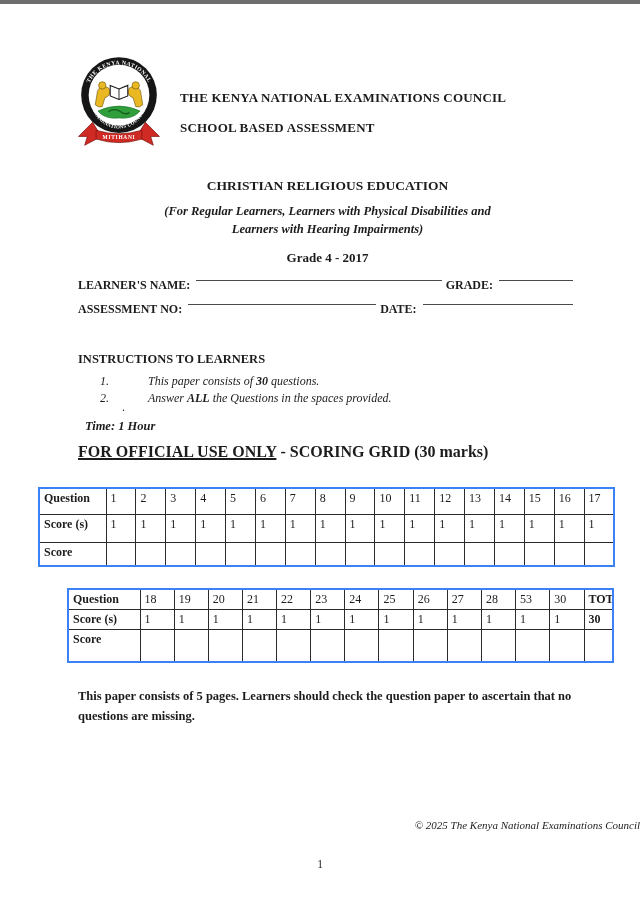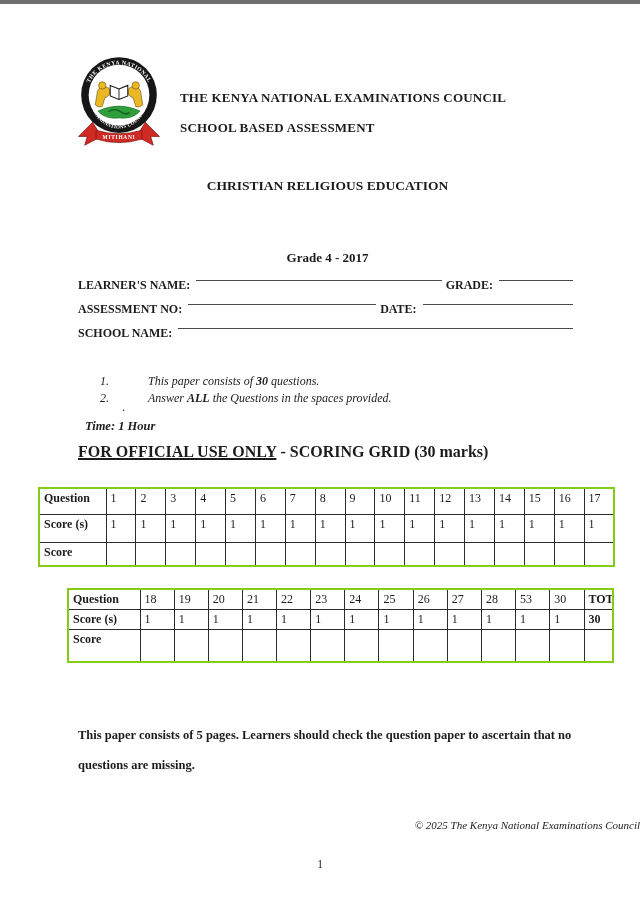--- a/index.html
+++ b/index.html
@@ -19,35 +19,35 @@
   .w78{flex:0 0 74px;}
   .w192{flex:0 0 188px;}
   .instr-h{position:absolute;left:78px;top:352px;font-weight:bold;font-size:12.5px;}
   .item{position:absolute;left:100px;font-style:italic;font-size:12px;}
   .inum{display:inline-block;width:48px;}
   .item b{font-weight:bold;}
   .stray{position:absolute;left:122px;top:400px;font-size:12px;}
   .time{position:absolute;left:85px;top:419px;font-weight:bold;font-style:italic;font-size:12.5px;}
   .official{position:absolute;left:78px;top:443px;font-weight:bold;font-size:16px;}
   .official .u{text-decoration:underline;text-decoration-thickness:1.5px;}
-  table.grid{position:absolute;border-collapse:collapse;table-layout:fixed;font-size:12px;border:2px solid #84cc16;}
+  table.grid{position:absolute;border-collapse:collapse;table-layout:fixed;font-size:12px;border:2px solid #3b82f6;}
   #t1{left:38px;top:487px;width:577px;}
   #t2{left:67px;top:588px;width:547px;}
   table.grid td{border:1px solid #2b2b2b;box-sizing:border-box;padding:2px 4px;vertical-align:top;text-align:left;overflow:hidden;}
   table.grid td.lbl{font-weight:bold;}
   #t1 td.lbl{width:67px;}
   #t2 td.lbl{width:72px;}
   #t2 td.total{width:29px;}
   #t1 tr:nth-child(1){height:26px;}
   #t1 tr:nth-child(2){height:28px;}
   #t1 tr:nth-child(3){height:24px;}
   #t2 tr:nth-child(1){height:20px;}
   #t2 tr:nth-child(2){height:19px;}
   #t2 tr:nth-child(3){height:32px;}
-  .note{position:absolute;left:78px;top:686px;width:508px;font-weight:bold;font-size:12.5px;line-height:30px;margin-top:34px;}
+  .note{position:absolute;left:78px;top:686px;width:508px;font-weight:bold;font-size:12.5px;line-height:20px;}
   .copyright{position:absolute;left:0;top:819px;width:640px;text-align:right;font-style:italic;font-size:11px;}
   .pagenum{position:absolute;left:0;top:858px;width:640px;text-align:center;font-size:11.5px;}
 </style>
 </head>
 <body>
 
 <div class="page">
   <div class="topbar"></div>
 
   <div class="logo">
@@ -88,39 +88,40 @@
       <text x="50" y="95" text-anchor="middle" fill="#ffffff" font-size="6.2" font-weight="bold" letter-spacing="0.8" font-family="Liberation Serif, serif">MITIHANI</text>
     </svg>
   </div>
 
   <div class="org">
     <div class="l1">THE KENYA NATIONAL EXAMINATIONS COUNCIL</div>
     <div class="l2">SCHOOL BASED ASSESSMENT</div>
   </div>
 
   <div class="cblock subject">CHRISTIAN RELIGIOUS EDUCATION</div>
+  <div class="cblock audience">
+    <div>(For Regular Learners, Learners with Physical Disabilities and</div>
+    <div>Learners with Hearing Impairments)</div>
+  </div>
   <div class="cblock grade">Grade 4 - 2017</div>
 
   <div class="frow" style="top:278px">
     <span class="lbl">LEARNER'S NAME:</span>
     <span class="fline grow"></span>
     <span class="lbl">GRADE:</span>
     <span class="fline w78"></span>
   </div>
   <div class="frow" style="top:302px">
     <span class="lbl">ASSESSMENT NO:</span>
     <span class="fline w192"></span>
     <span class="lbl">DATE:</span>
     <span class="fline grow"></span>
   </div>
-  <div class="frow" style="top:326px">
-    <span class="lbl">SCHOOL NAME:</span>
-    <span class="fline grow"></span>
-  </div>
-
+
+  <div class="instr-h">INSTRUCTIONS TO LEARNERS</div>
   <div class="item" style="top:374px">
     <span class="inum">1.</span><span><span>This paper consists of </span><b>30</b><span> questions.</span></span>
   </div>
   <div class="item" style="top:391px">
     <span class="inum">2.</span><span><span>Answer </span><b>ALL</b><span> the Questions in the spaces provided.</span></span>
   </div>
   <div class="stray">.</div>
   <div class="time">Time: 1 Hour</div>
 
   <div class="official">

